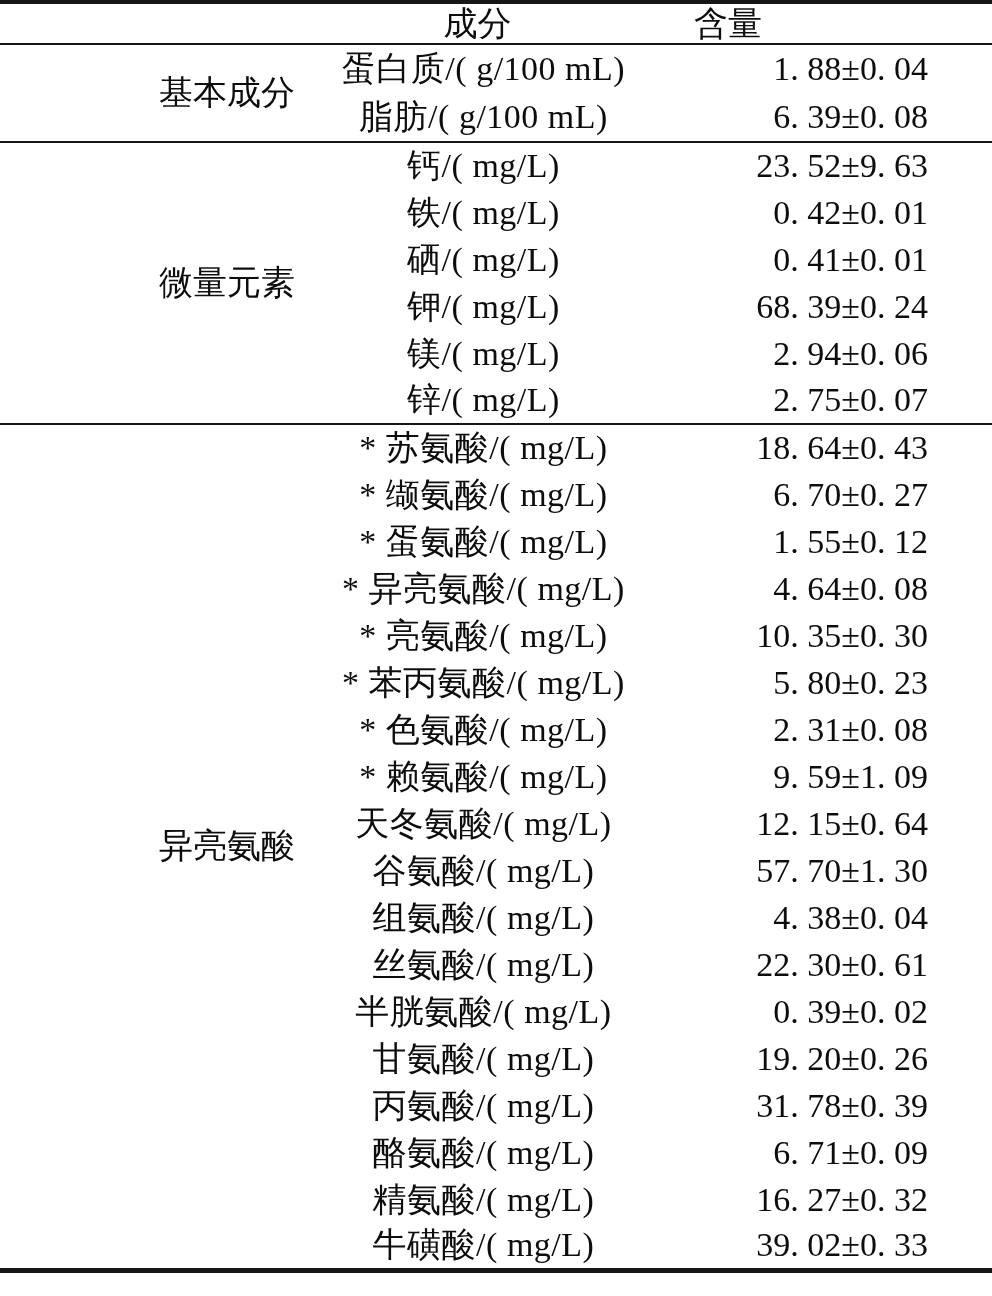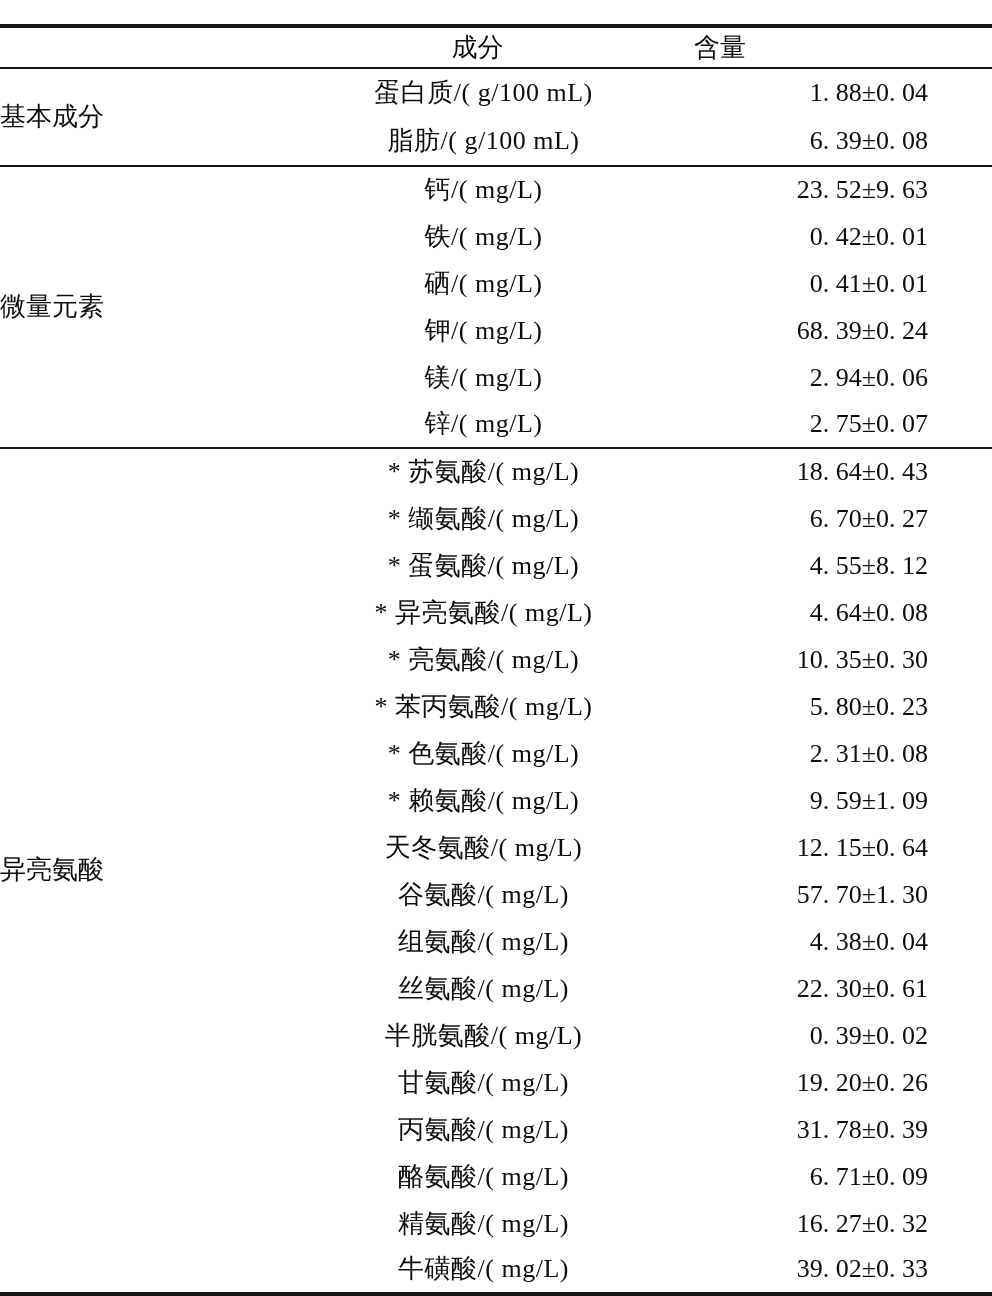--- a/index.html
+++ b/index.html
@@ -12,27 +12,27 @@
     width: 992px;
     height: 1296px;
     background: #ffffff;
     overflow: hidden;
     font-family: "Liberation Serif", "DejaVu Serif", serif;
     color: #0d0d0d;
   }
   table.paper-table {
     position: absolute;
     left: 0;
-    top: 24px;
+    top: 0;
     width: 992px;
     border-collapse: collapse;
     table-layout: fixed;
     border-top: 4px solid #161616;
     border-bottom: 5px solid #161616;
-    font-size: 26px;
+    font-size: 34px;
     line-height: 1;
   }
   col.c-group { width: 295px; }
   col.c-comp  { width: 365px; }
   col.c-val   { width: 332px; }
 
   thead tr { height: 42px; }
   thead th {
     font-weight: normal;
     padding: 0;
@@ -41,21 +41,21 @@
   th.h-comp { text-align: center; }
   th.h-val  { text-align: left; padding-left: 34px; }
 
   tbody tr { height: 47px; }
   tbody.sec-basic tr { height: 49px; }
   tbody.sec-trace { border-top: 2px solid #161616; }
   tbody.sec-amino { border-top: 2px solid #161616; }
 
   td { padding: 0; vertical-align: middle; }
   td.group {
-    text-align: left;
+    text-align: right;
     vertical-align: middle;
   }
   td.comp {
     text-align: center;
     padding-left: 12px;
     letter-spacing: 0.5px;
   }
   td.val {
     text-align: right;
     padding-right: 64px;
@@ -125,21 +125,21 @@
         <td class="group" rowspan="18">异亮氨酸</td>
         <td class="comp">* 苏氨酸/( mg/L)</td>
         <td class="val">18. 64±0. 43</td>
       </tr>
       <tr>
         <td class="comp">* 缬氨酸/( mg/L)</td>
         <td class="val">6. 70±0. 27</td>
       </tr>
       <tr>
         <td class="comp">* 蛋氨酸/( mg/L)</td>
-        <td class="val">4. 55±8. 12</td>
+        <td class="val">1. 55±0. 12</td>
       </tr>
       <tr>
         <td class="comp">* 异亮氨酸/( mg/L)</td>
         <td class="val">4. 64±0. 08</td>
       </tr>
       <tr>
         <td class="comp">* 亮氨酸/( mg/L)</td>
         <td class="val">10. 35±0. 30</td>
       </tr>
       <tr>

